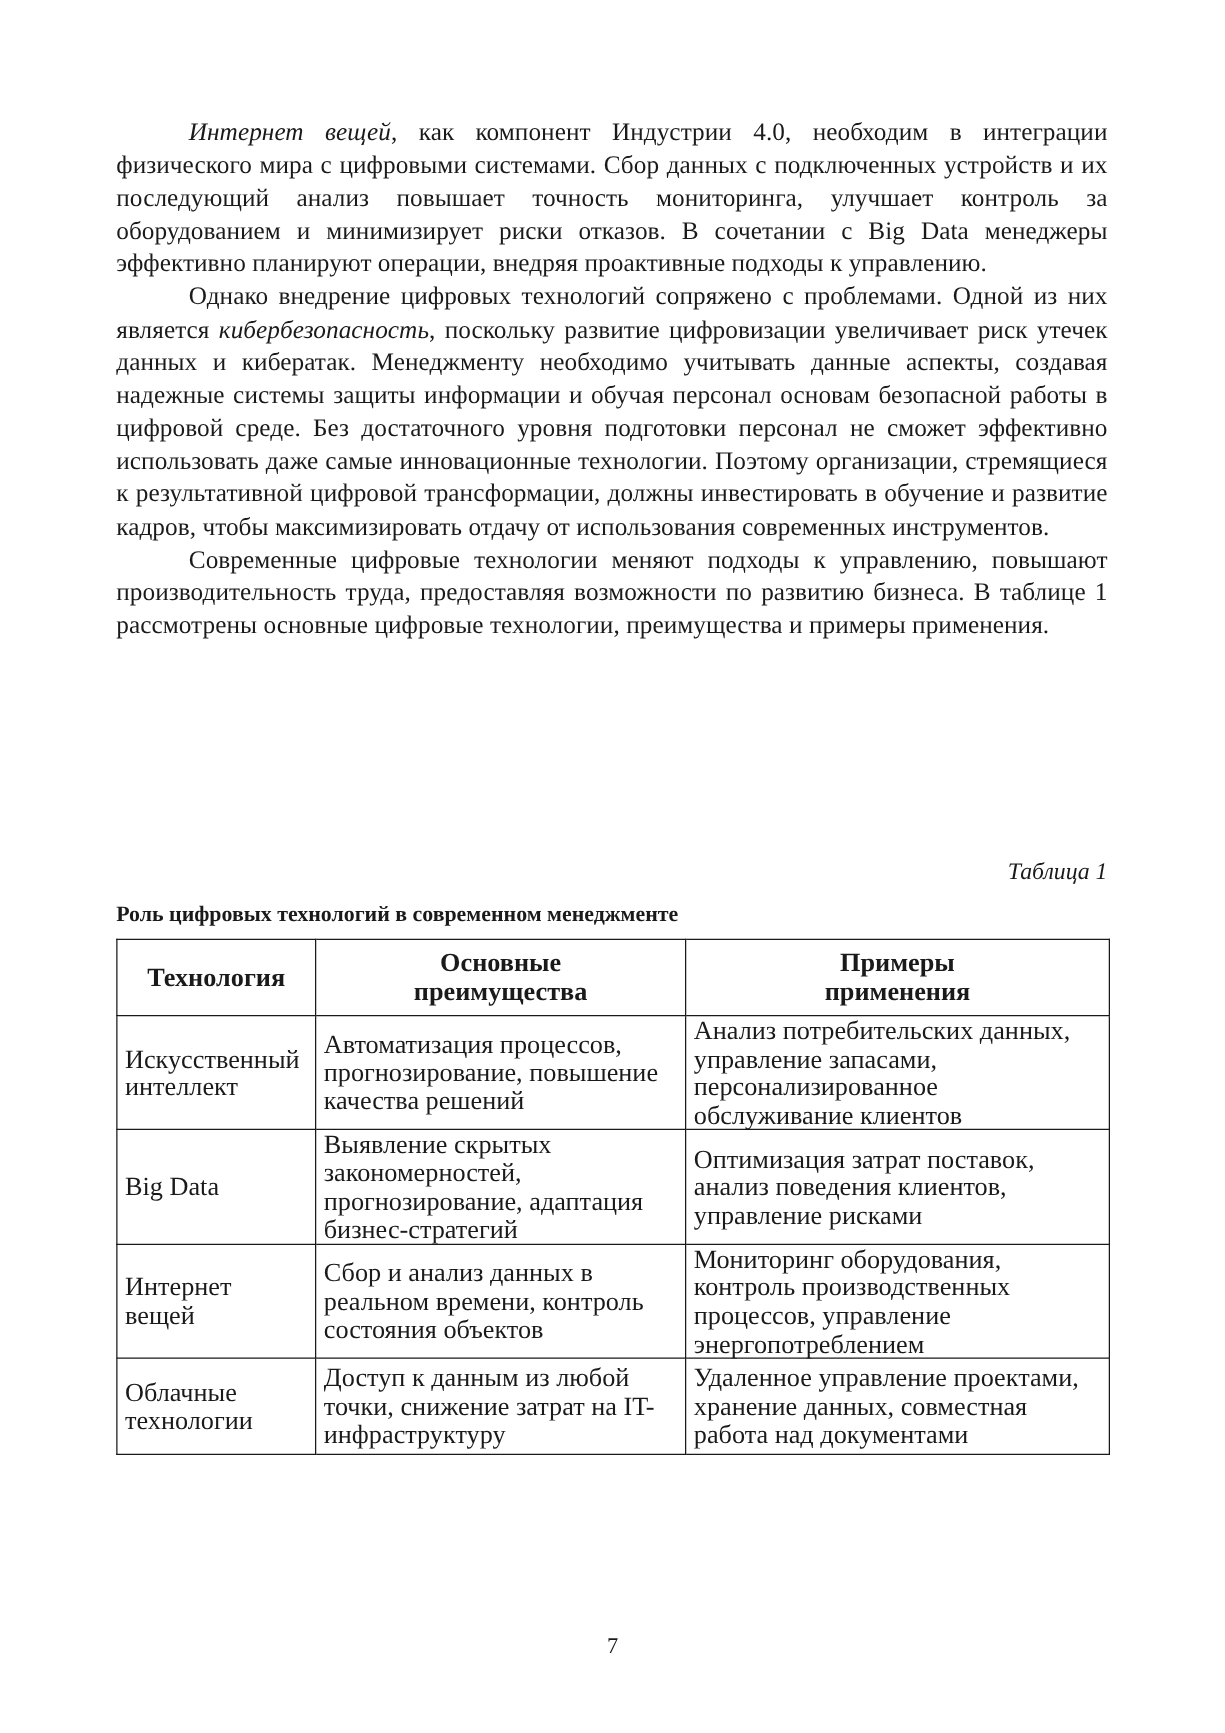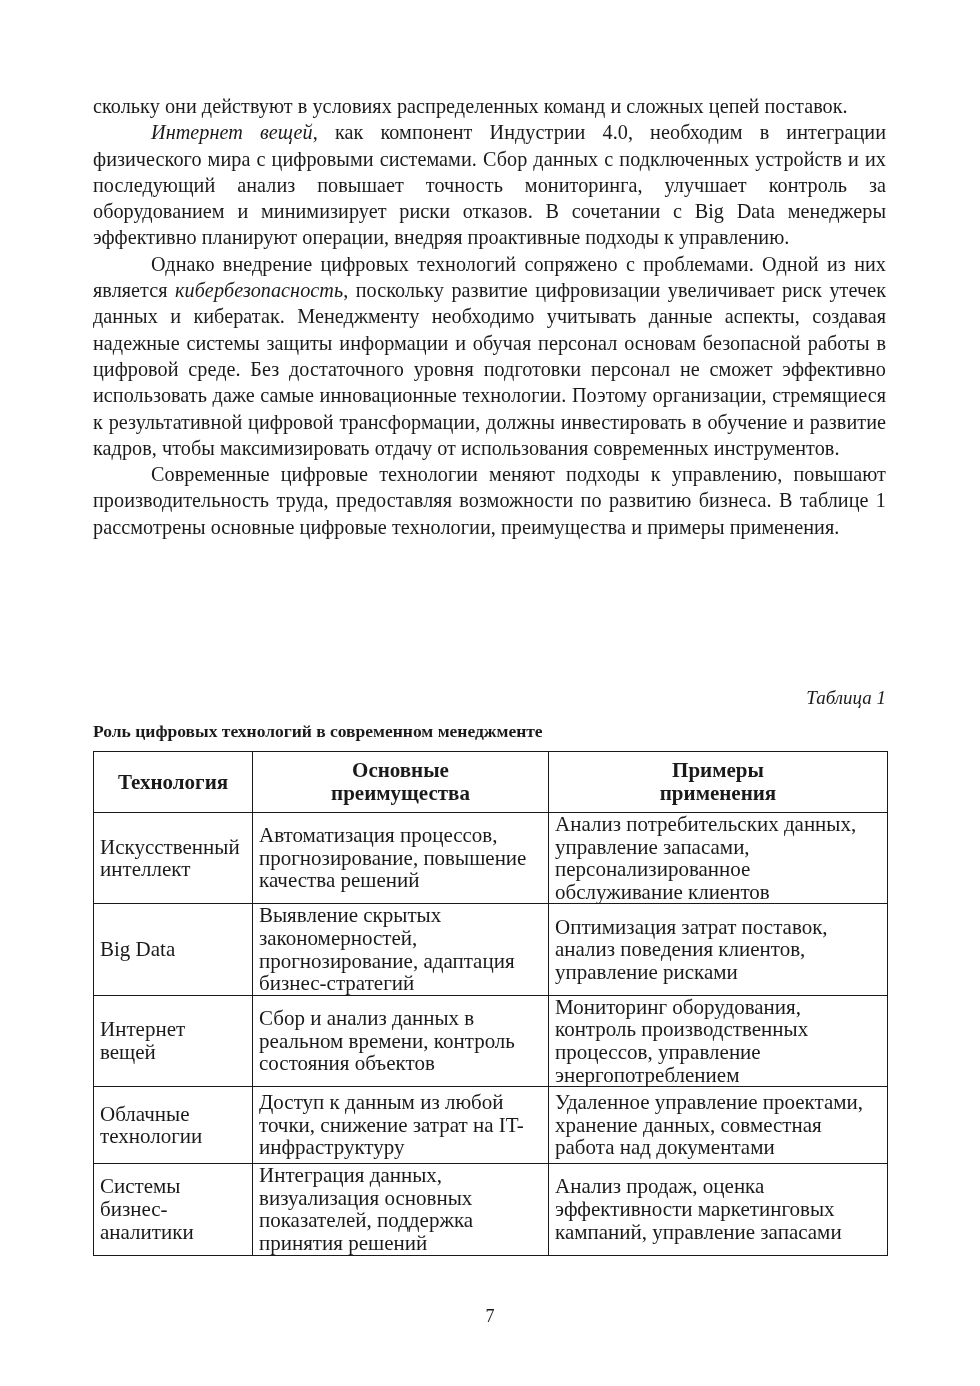--- a/index.html
+++ b/index.html
@@ -40,23 +40,20 @@
     .page-number {
       position: absolute; left: 0; width: 980px; top: 1306px;
       text-align: center; font-size: 18px;
     }
     em { font-style: italic; }
   </style>
 </head>
 <body>
 
 <div class="page">
-  <p class="para">
-    <span>скольку они действуют в условиях распределенных команд и сложных цепей поставок.</span>
-  </p>
   <p class="para indent">
     <em>Интернет вещей</em><span>, как компонент Индустрии 4.0, необходим в интеграции физического мира с цифровыми системами. Сбор данных с подключенных устройств и их последующий анализ повышает точность мониторинга, улучшает контроль за оборудованием и минимизирует риски отказов. В сочетании с Big Data менеджеры эффективно планируют операции, внедряя проактивные подходы к управлению.</span>
   </p>
   <p class="para indent">
     <span>Однако внедрение цифровых технологий сопряжено с проблемами. Одной из них является </span><em>кибербезопасность</em><span>, поскольку развитие цифровизации увеличивает риск утечек данных и кибератак. Менеджменту необходимо учитывать данные аспекты, создавая надежные системы защиты информации и обучая персонал основам безопасной работы в цифровой среде. Без достаточного уровня подготовки персонал не сможет эффективно использовать даже самые инновационные технологии. Поэтому организации, стремящиеся к результативной цифровой трансформации, должны инвестировать в обучение и развитие кадров, чтобы максимизировать отдачу от использования современных инструментов.</span>
   </p>
   <p class="para indent">
     <span>Современные цифровые технологии меняют подходы к управлению, повышают производительность труда, предоставляя возможности по развитию бизнеса. В таблице 1 рассмотрены основные цифровые технологии, преимущества и примеры применения.</span>
   </p>
 </div>
@@ -91,21 +88,16 @@
     <tr>
       <td>Интернет вещей</td>
       <td>Сбор и анализ данных в реальном времени, контроль состояния объектов</td>
       <td>Мониторинг оборудования, контроль производственных процессов, управление энергопотреблением</td>
     </tr>
     <tr>
       <td>Облачные технологии</td>
       <td>Доступ к данным из любой точки, снижение затрат на IT-инфраструктуру</td>
       <td>Удаленное управление проектами, хранение данных, совместная работа над документами</td>
     </tr>
-    <tr>
-      <td>Системы бизнес-аналитики</td>
-      <td>Интеграция данных, визуализация основных показателей, поддержка принятия решений</td>
-      <td>Анализ продаж, оценка эффективности маркетинговых кампаний, управление запасами</td>
-    </tr>
   </tbody>
 </table>
 
 <div class="page-number">7</div>
 
 </body></html>

